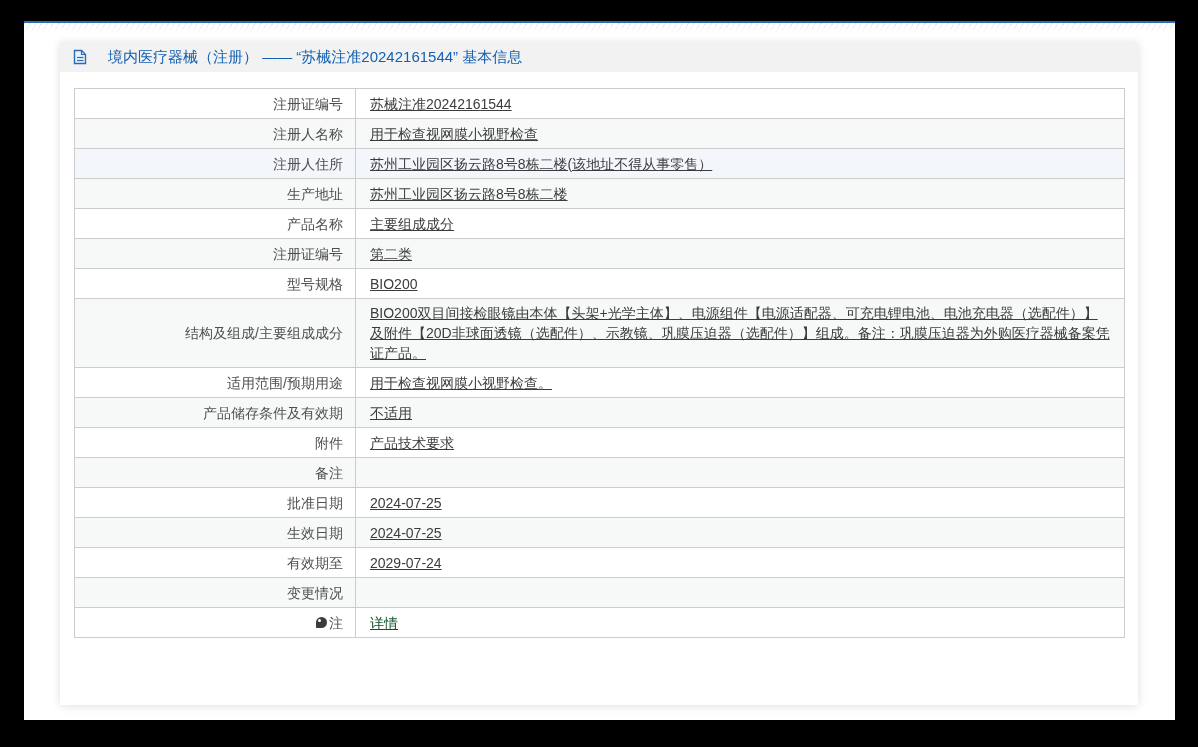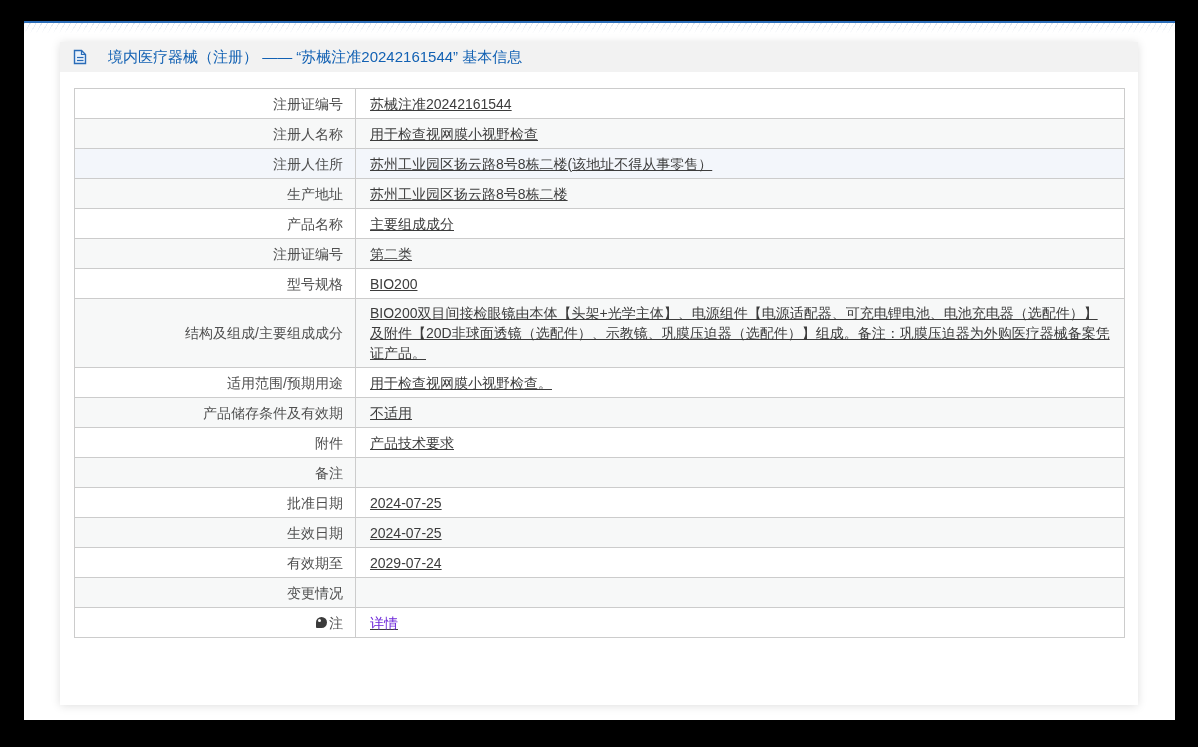--- a/index.html
+++ b/index.html
@@ -57,21 +57,21 @@
     text-align:right; color:#4f4f4f; padding:4px 12px 4px 8px;
   }
   .info-table td {
     text-align:left; color:#3c3c3c; padding:4px 14px;
     word-break:break-all;
     text-decoration:underline;
   }
   .info-table tr:nth-child(even) { background:#f7f8f8; }
   .info-table tr:nth-child(3)    { background:#f3f6fb;margin-left:36px; }
 
-  a.detail-link { color:#6d28d9; text-decoration:none; cursor:pointer; }
+  a.detail-link { color:#14532d; text-decoration:none; cursor:pointer; }
 
   
   .note-icon {
     display:inline-block; width:11px; height:12px; position:relative;
     margin-right:2px; vertical-align:-1px;
   }
   .note-icon::before {
     content:""; position:absolute; top:0; left:0; width:11px; height:11px;
     background:#3b3b3b; border-radius:50% 50% 50% 8%;
   }

